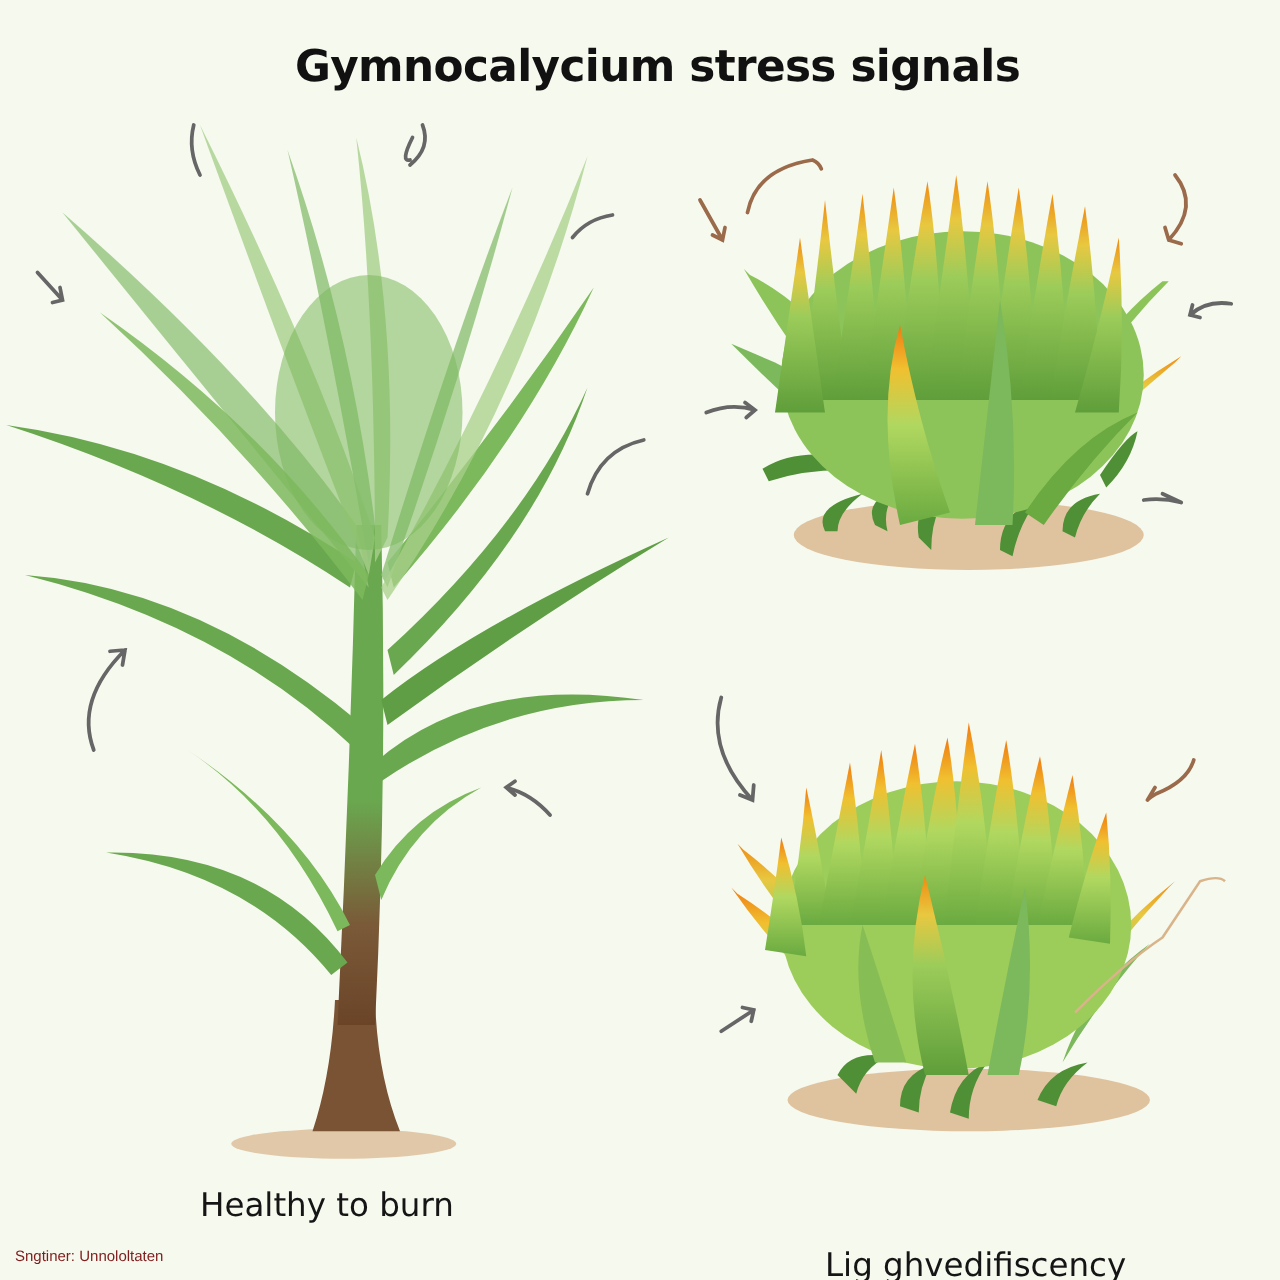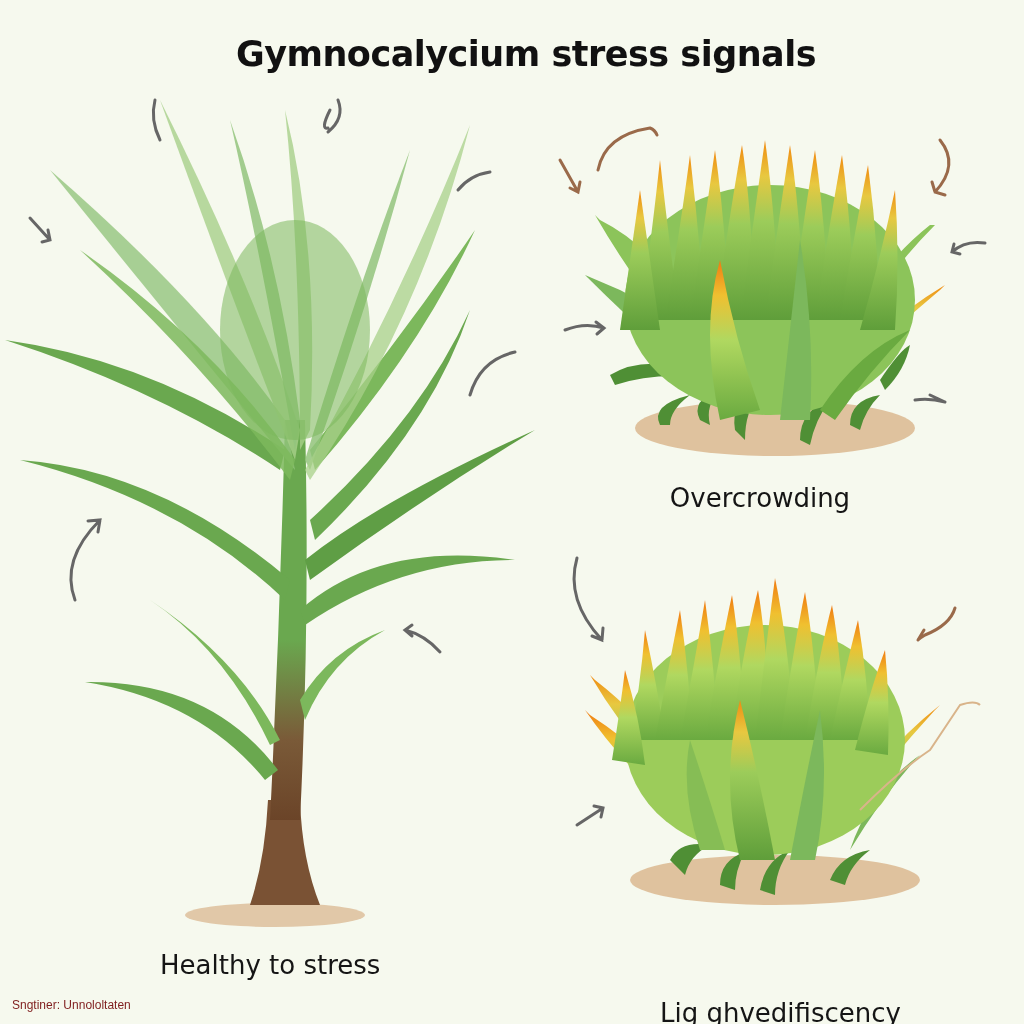--- a/index.html
+++ b/index.html
@@ -178,17 +178,16 @@
   </g>
 
   <g fill="none" stroke-width="3" stroke-linecap="round">
     <path d="M577 558 Q565 600 602 640 M592 636 L602 640 L603 628" stroke="#666"></path>
     <path d="M955 608 Q950 625 925 635 Q920 638 918 640 M924 630 L918 640" stroke="#9a6a4a"></path>
     <path d="M577 825 L603 808 M594 806 L603 808 L601 817" stroke="#666"></path>
   </g>
 </svg>
 
 <div class="label label-overcrowd">
-  <div>Overcrowding</div>
 </div>
-<div class="label label-healthy">Healthy to stress</div>
+<div class="label label-healthy">Healthy to burn</div>
 <div class="label label-light">Lig ghvedifiscency</div>
 <div class="footnote">Sngtiner: Unnololtaten</div>
 
 </body></html>

